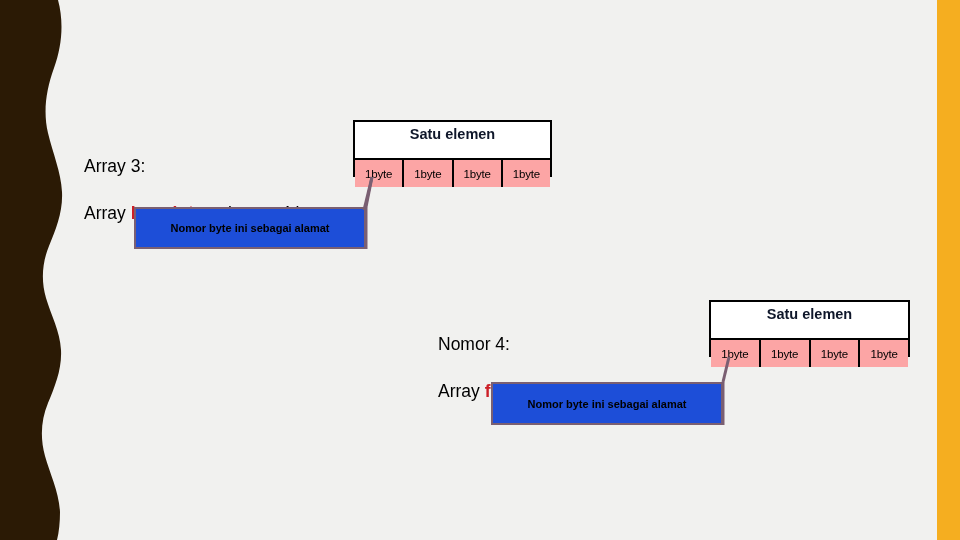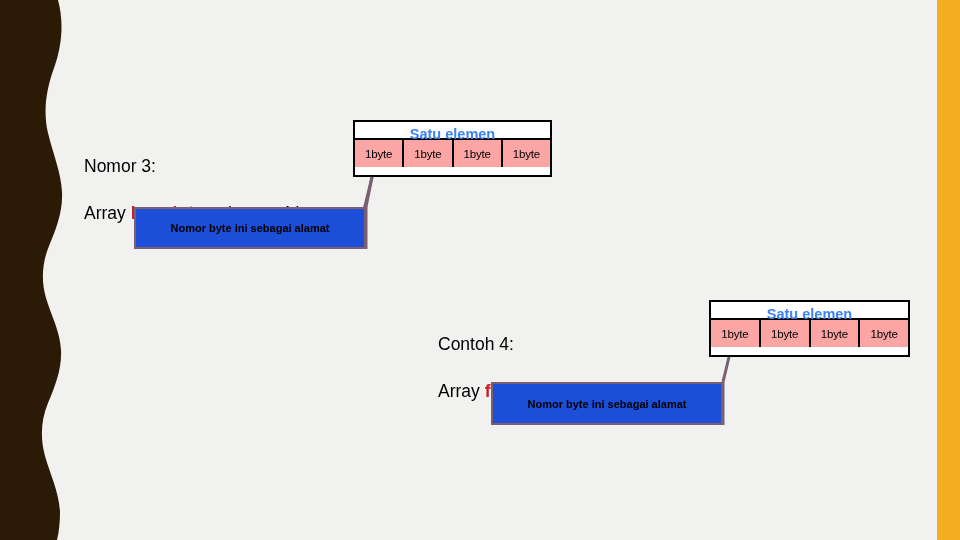--- a/index.html
+++ b/index.html
@@ -71,30 +71,29 @@
   }
 
   
   .byte-table {
     position: absolute;
     border: 2px solid #000000;
     background: #FFFFFF;
     box-sizing: border-box;
   }
   .byte-table .table-header {
-    height: 18px;
+    height: 38px;
     line-height: 25px;
     text-align: center;
     font-weight: bold;
     font-size: 14.5px;
-    color: #3b82f6;
+    color: #0f172a;
     background: #FFFFFF;
     border-bottom: 2px solid #000000;
     box-sizing: border-box;
-    text-decoration: underline;
   }
   .byte-table .cell-row {
     display: flex;
     height: 27px;
     box-sizing: border-box;
   }
   .byte-table .byte-cell {
     flex: 1 1 0;
     background: #fca5a5;
     border-right: 2px solid #000000;
@@ -177,38 +176,38 @@
              C62,369 55,386 48,403
              C41,420 40,438 45,456
              C50,474 59,492 60,512
              C60,522 59,532 57,540
              L0,540 Z" fill="#2B1A05"></path>
   </svg>
 
   <div class="right-bar"></div>
 
   <div class="example-text" id="example3-text">
-    <span>Nomor 3:</span><br>
+    <span>Array 3:</span><br>
     <span>Array </span><span class="kw">long int</span><span> panjang = 4 byte</span>
   </div>
 
   <div class="byte-table" id="table-top">
     <div class="table-header">Satu elemen</div>
     <div class="cell-row">
       <div class="byte-cell">1byte</div>
       <div class="byte-cell">1byte</div>
       <div class="byte-cell">1byte</div>
       <div class="byte-cell">1byte</div>
     </div>
   </div>
 
   <div class="callout" id="callout-top">Nomor byte ini sebagai alamat</div>
 
   <div class="example-text" id="example4-text">
-    <span>Contoh 4:</span><br>
+    <span>Nomor 4:</span><br>
     <span>Array </span><span class="kw">float</span><span> panjang = 4 byte</span>
   </div>
 
   <div class="byte-table" id="table-bottom">
     <div class="table-header">Satu elemen</div>
     <div class="cell-row">
       <div class="byte-cell">1byte</div>
       <div class="byte-cell">1byte</div>
       <div class="byte-cell">1byte</div>
       <div class="byte-cell">1byte</div>

